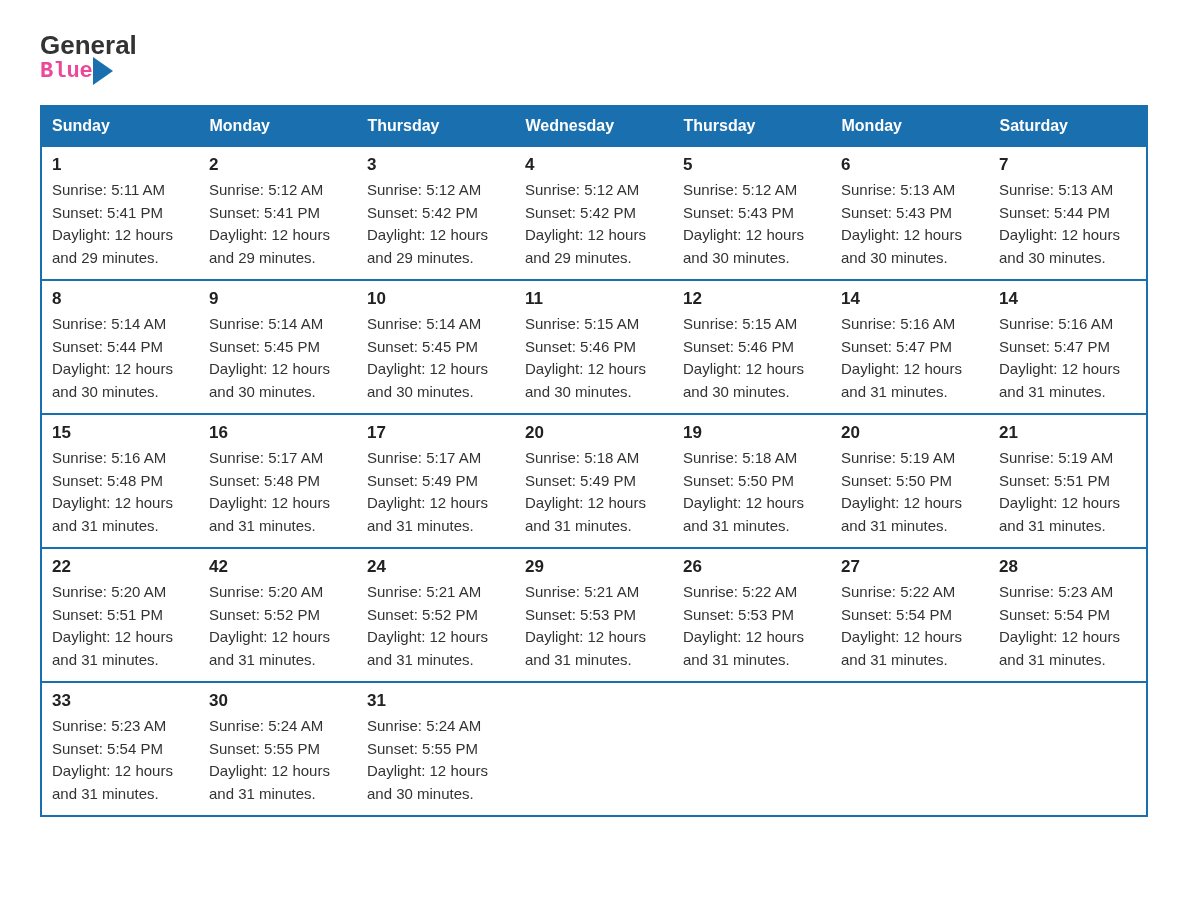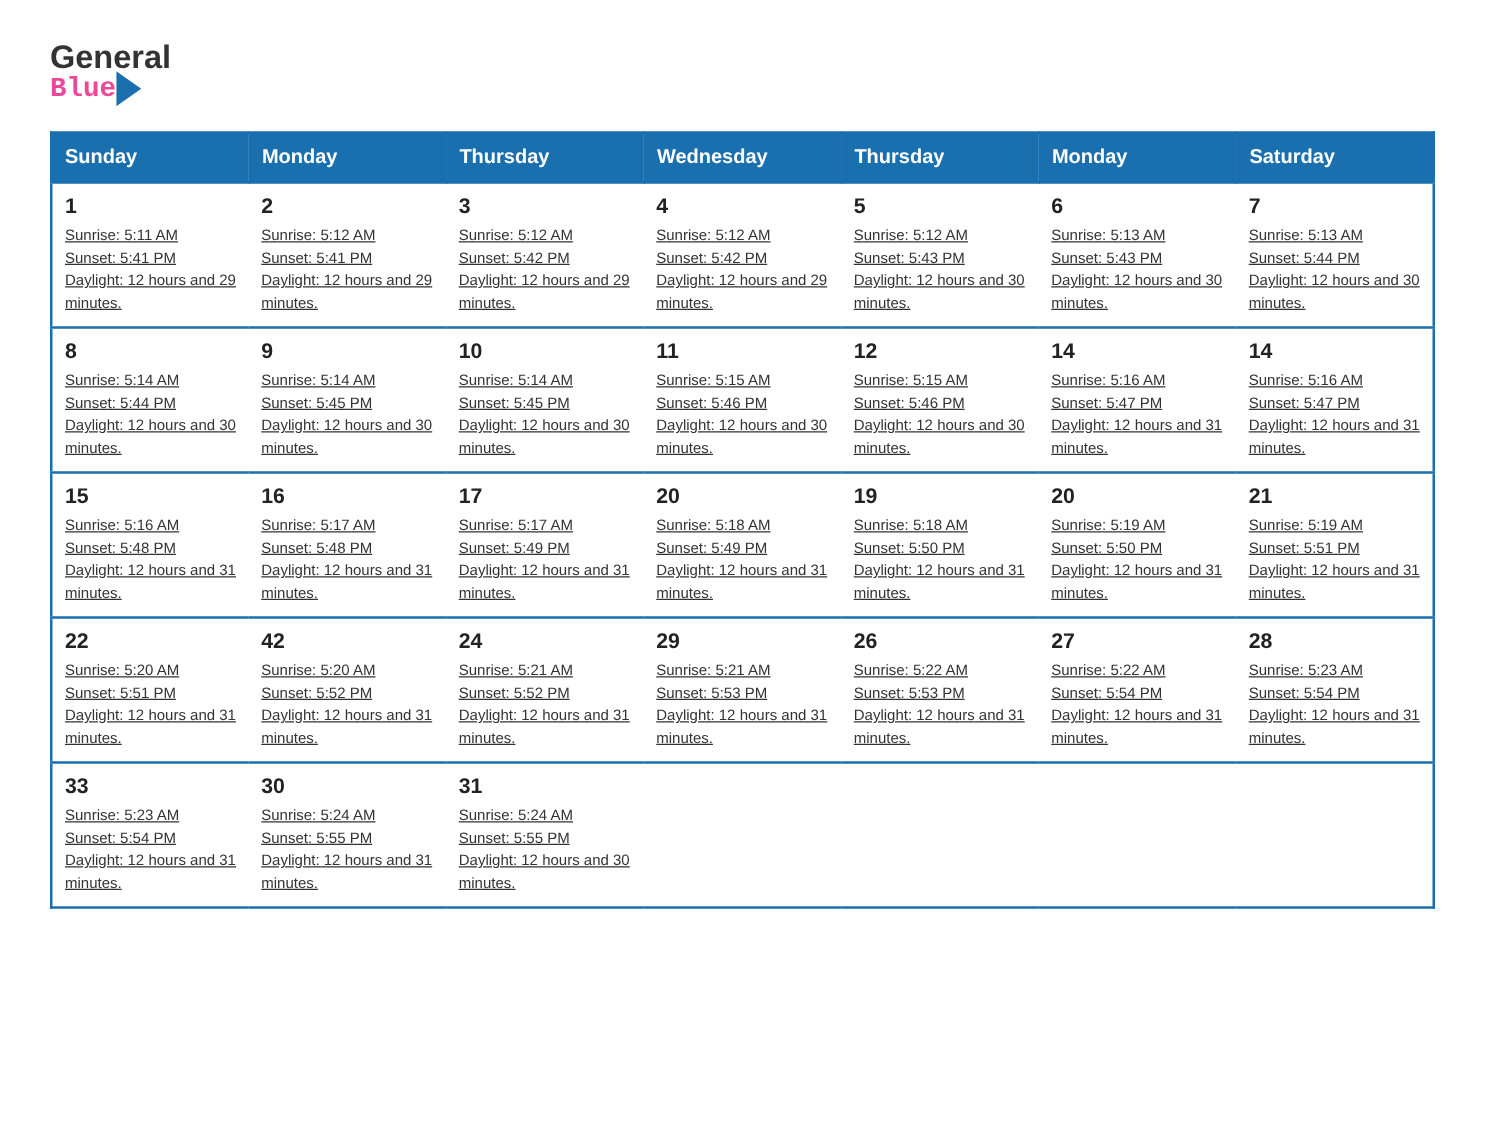--- a/index.html
+++ b/index.html
@@ -64,24 +64,23 @@
       min-height: 110px;
     }
     .day-number {
       font-size: 17px;
       font-weight: bold;
       color: #222;
       margin-bottom: 4px;
       display: block;
     }
     .day-info {
-      font-size: 12px;
+      font-size: 15px;
       line-height: 1.5;
       color: #333;
-      text-decoration: underline;
     }
     .empty-cell {
       background: #fff;
     }
   </style>
 </head>
 <body>
 
 <div class="header">
   <div class="logo">

